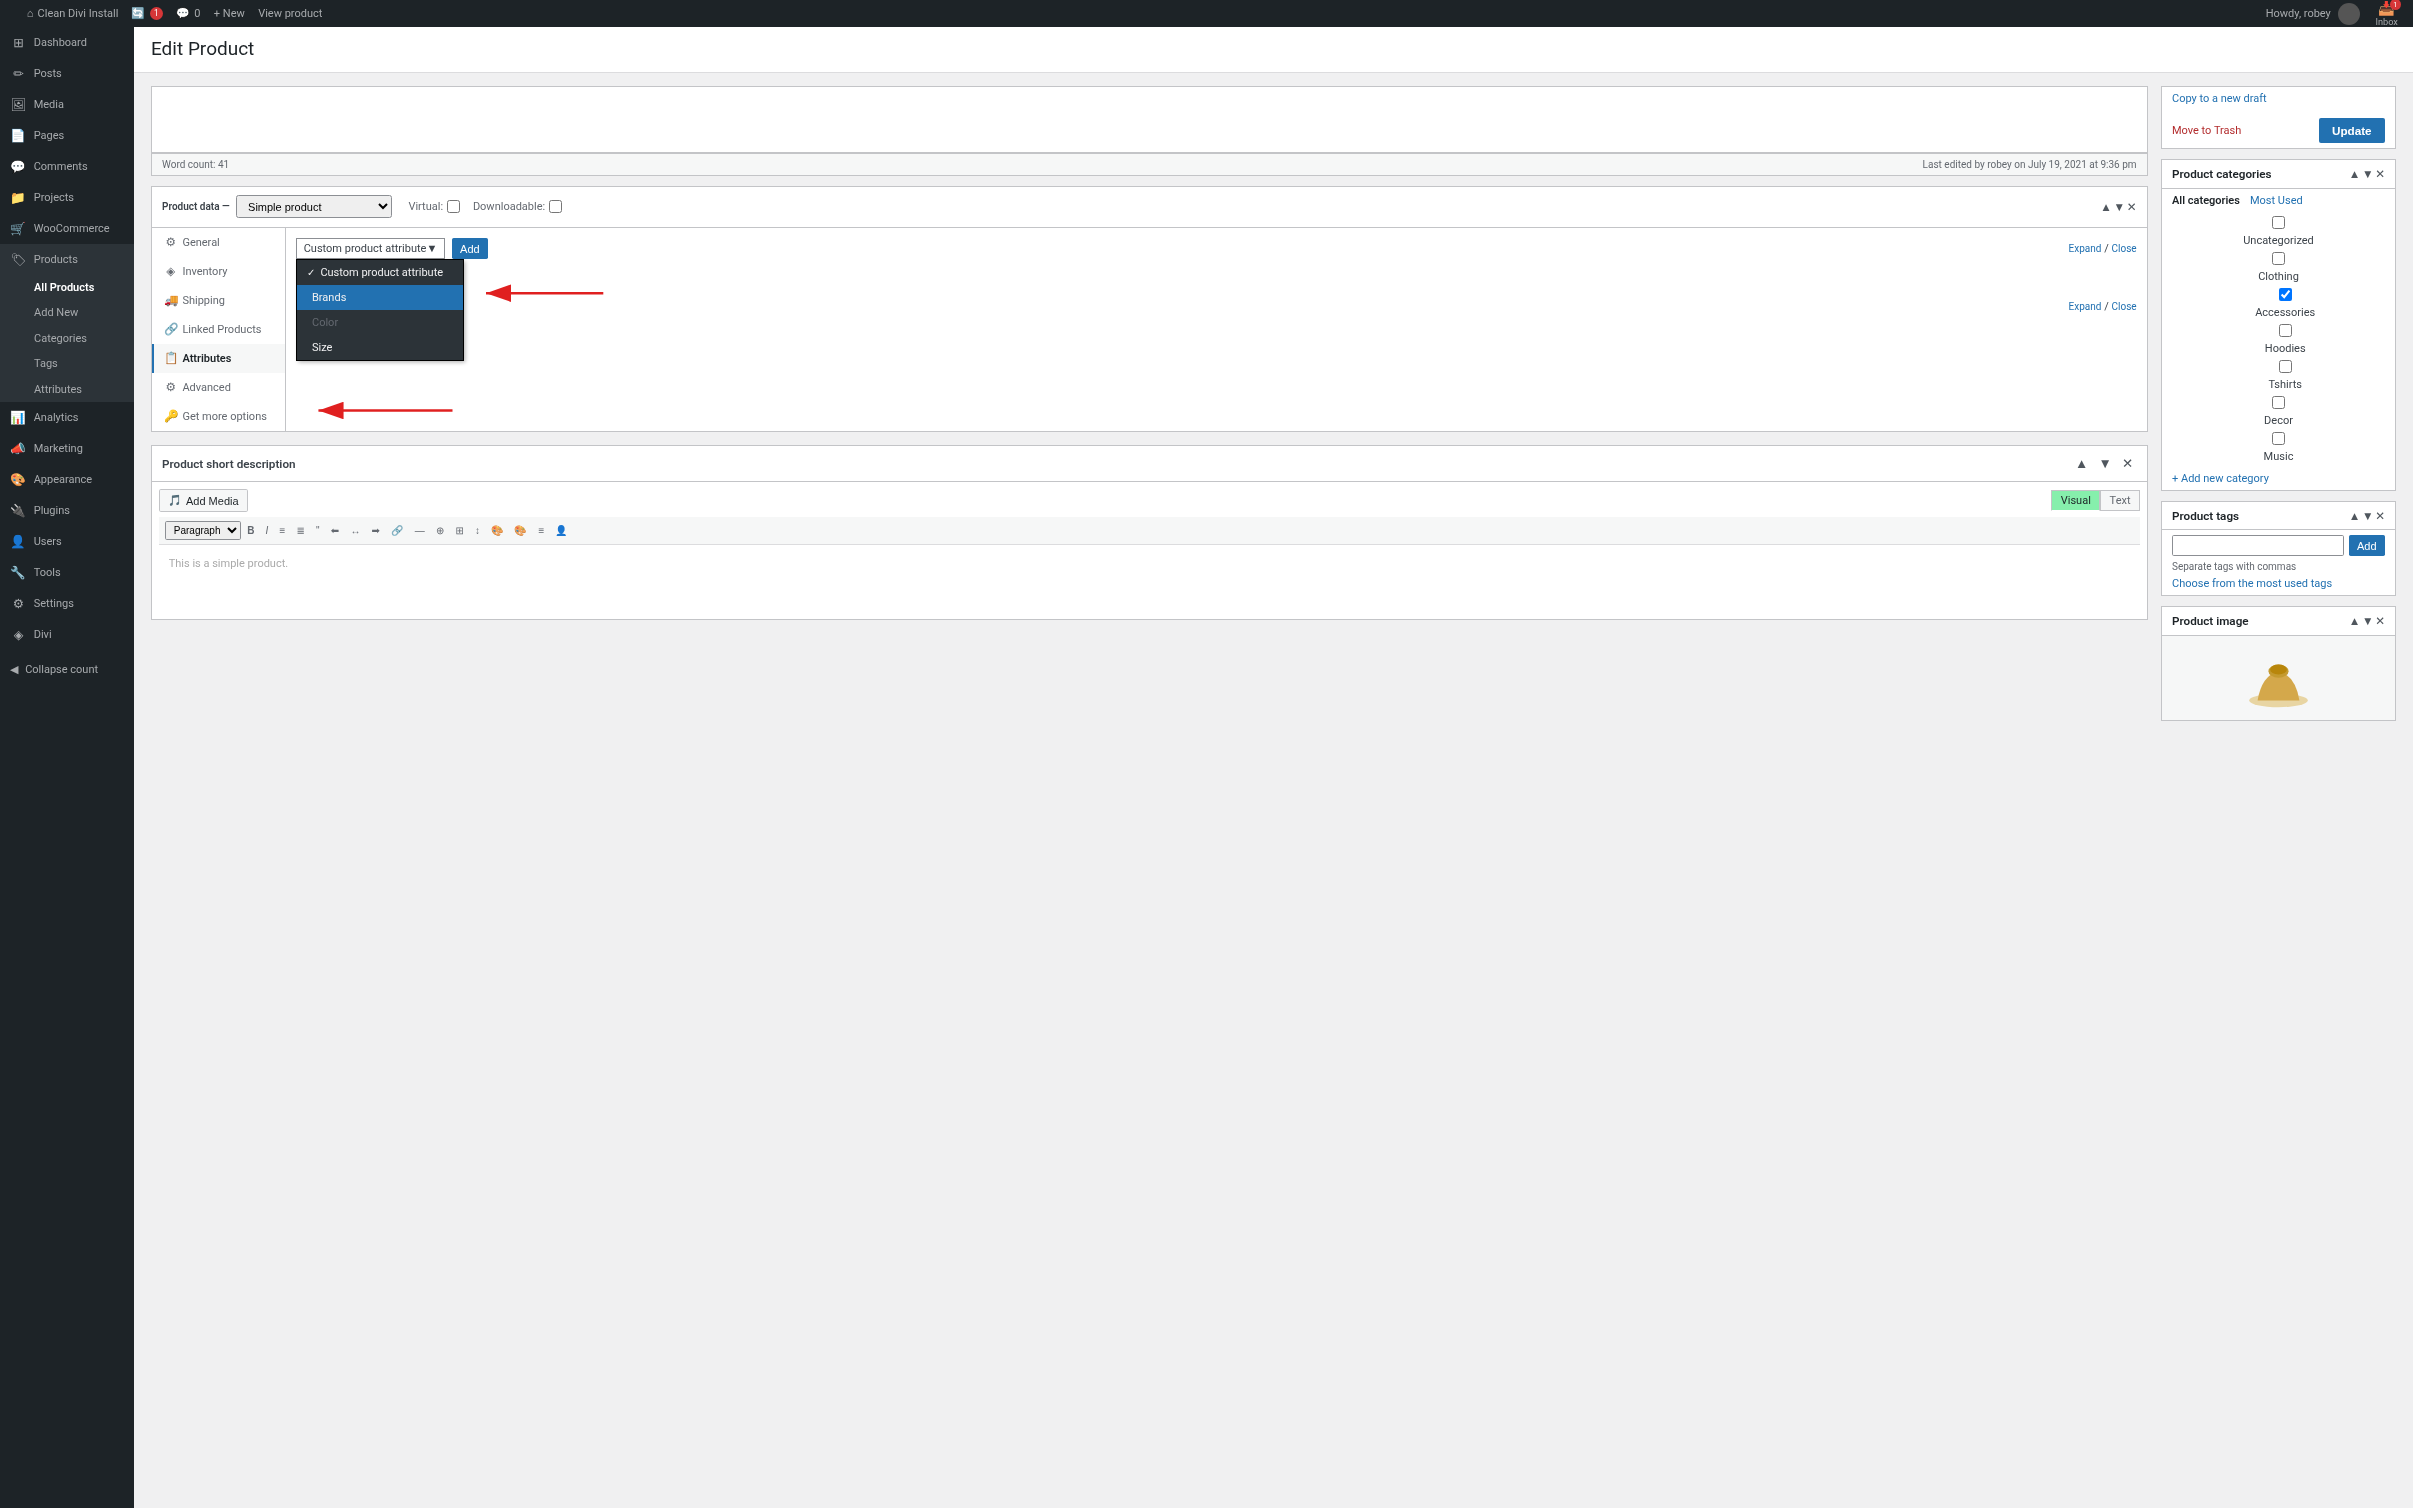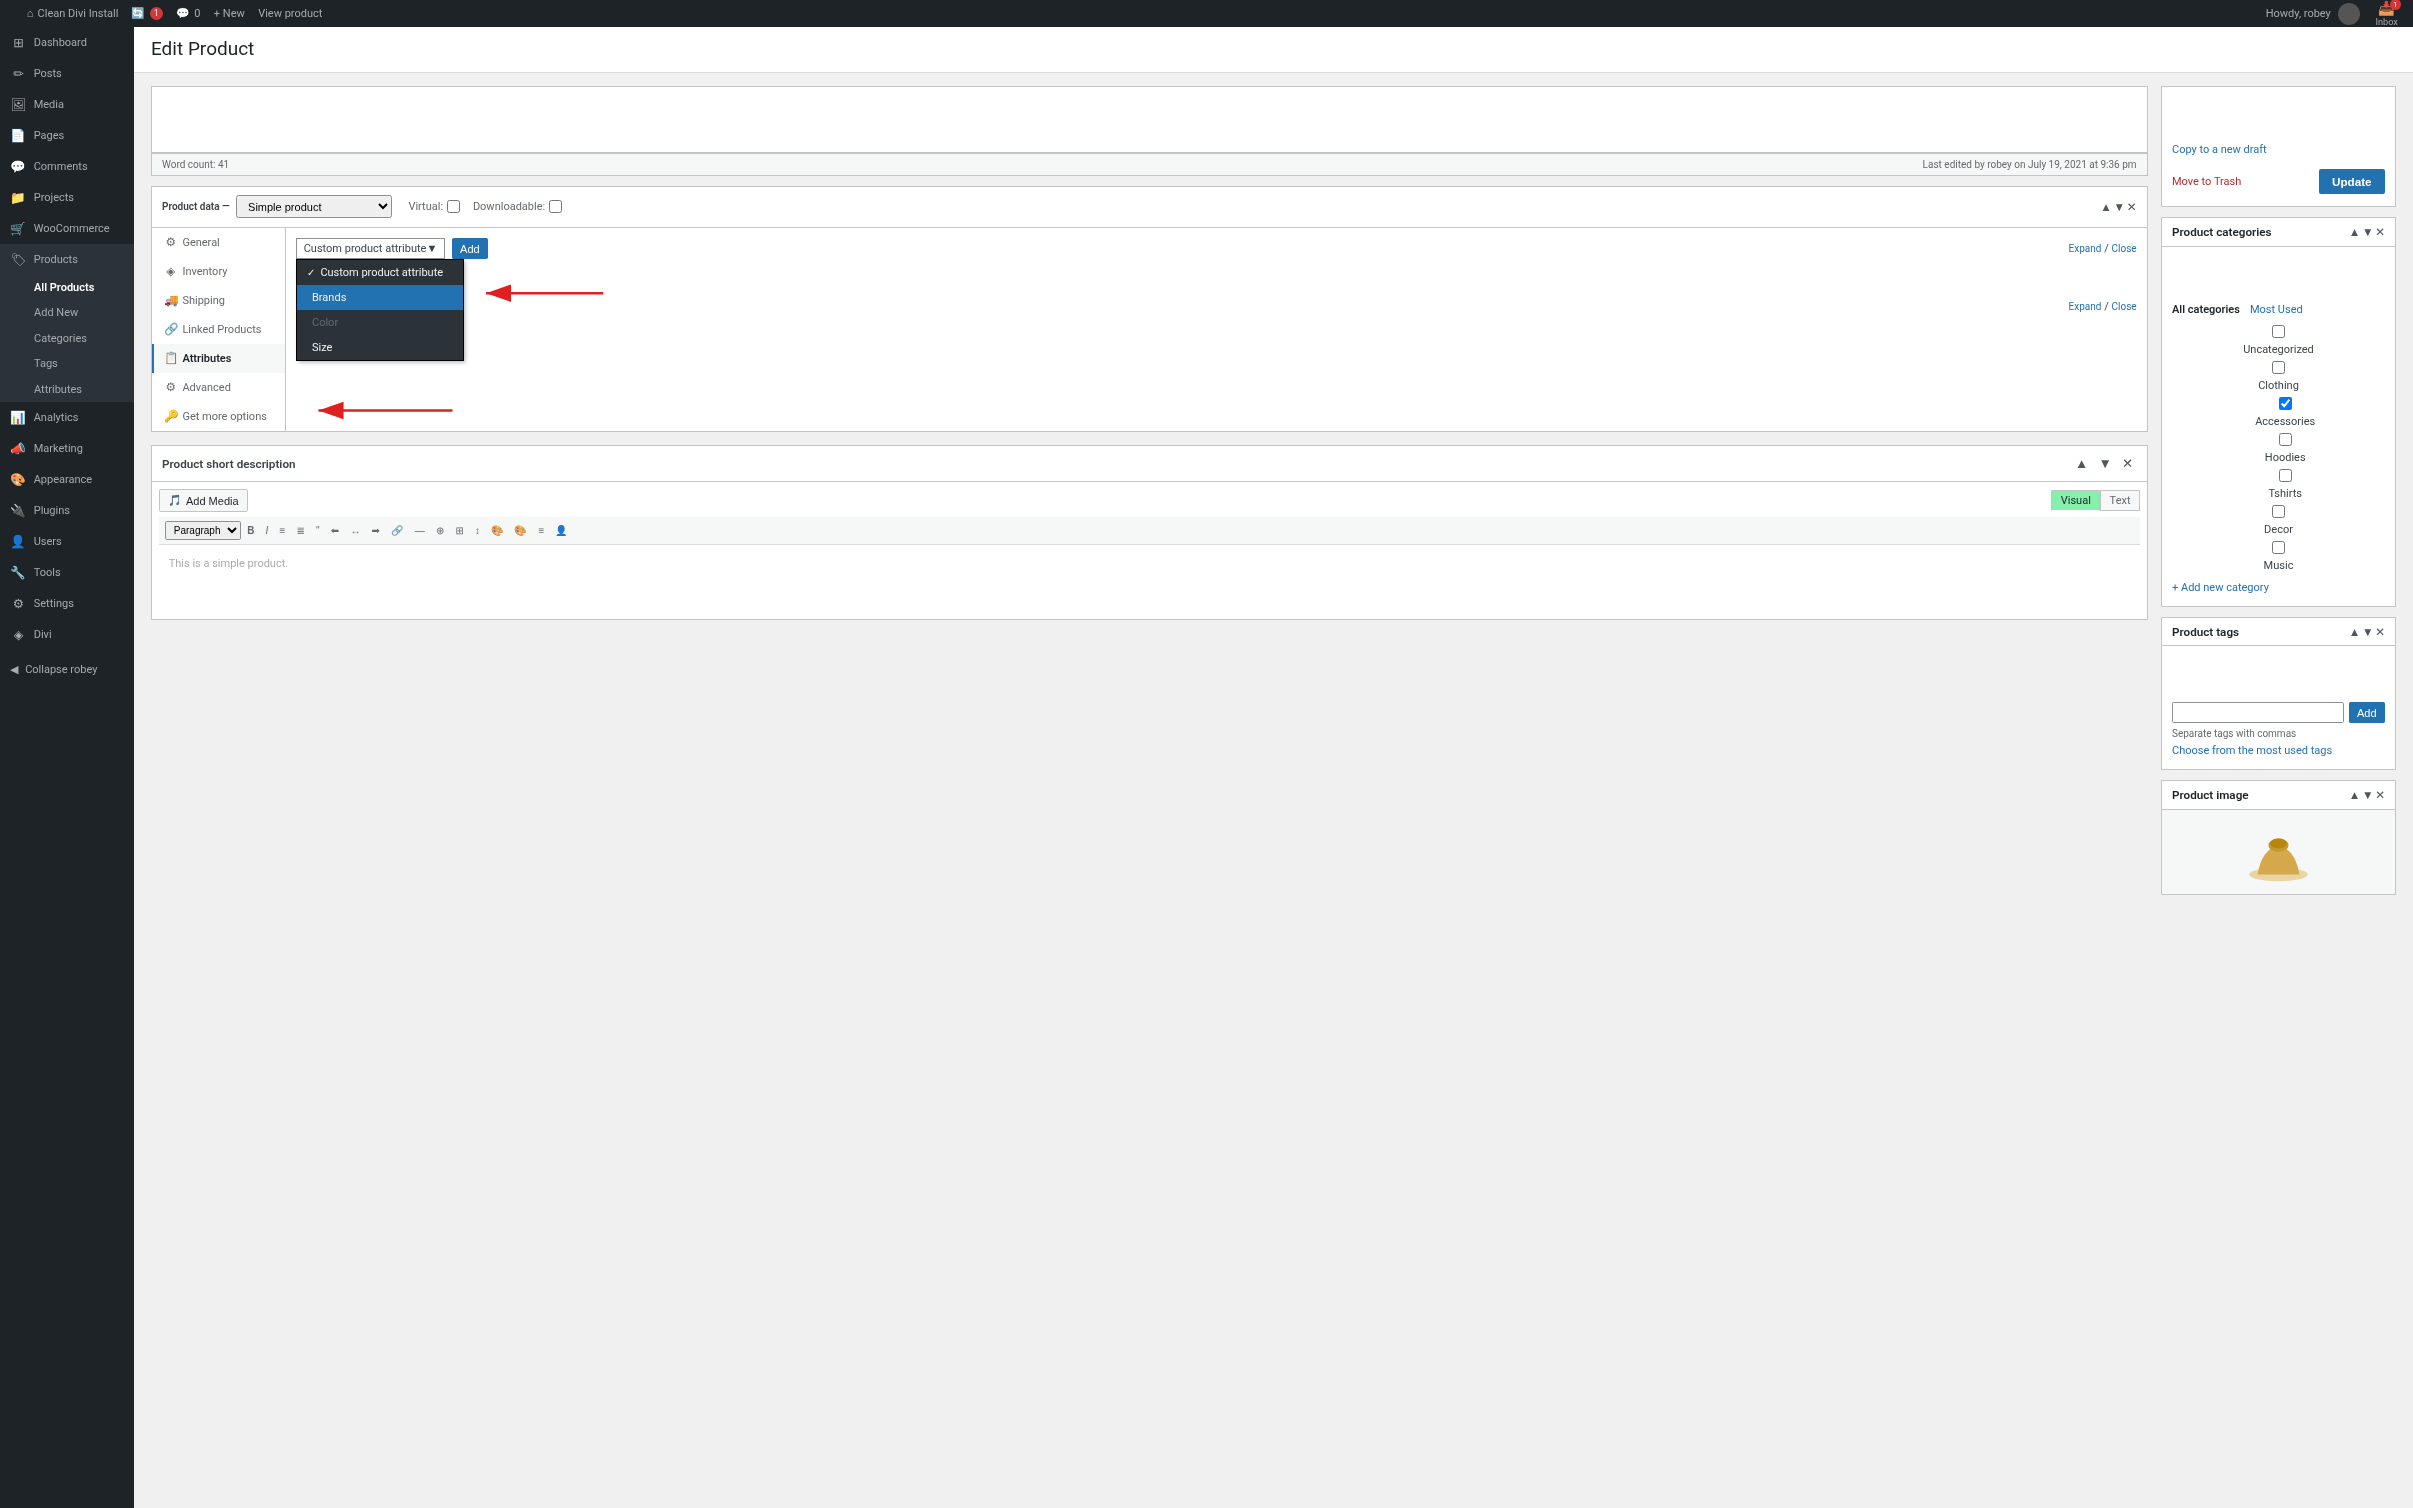--- a/index.html
+++ b/index.html
@@ -112,21 +112,21 @@
     .vt-tab { padding: 3.4px 8.4px; border: 0.8px solid #c3c4c7; background: #f6f7f7; cursor: pointer; font-size: 11px; color: #646970; }
     .vt-tab.active { background: #86efac; color: #1d2327; border-bottom-color: #fff; }
     .editor-area { padding: 10px; min-height: 67px; color: #646970; font-size: 11px; line-height: 1.6; }
 
     
     .side-panel { background: #fff; border: 0.8px solid #c3c4c7; margin-bottom: 10px; }
     .side-panel-header { display: flex; align-items: center; justify-content: space-between; padding: 6.7px 10px; border-bottom: 0.8px solid #c3c4c7; cursor: pointer; }
     .side-panel-title { font-size: 11.7px; font-weight: 600; color: #1d2327; }
     .side-panel-arrows { display: flex; gap: 1.7px; }
     .side-panel-arrow { background: none; border: none; cursor: pointer; color: #50575e; font-size: 11.7px; }
-    .side-panel-body { padding: 12px 10px; margin-top: 44px; }
+    .side-panel-body { padding: 5px 10px; }
     .update-btn { background: #2271b1; color: #fff; border: none; padding: 5.9px 13.4px; border-radius: 2px; cursor: pointer; font-size: 11.7px; font-weight: 600; float: right; }
     .trash-link { color: #b32d2e; text-decoration: none; font-size: 11px; cursor: pointer; }
     .draft-link { color: #2271b1; text-decoration: none; font-size: 11px; cursor: pointer; }
     .publish-actions { display: flex; align-items: center; justify-content: space-between; padding-top: 6.7px; }
 
     
     .cat-tabs { display: flex; gap: 10px; margin-bottom: 6.7px; }
     .cat-tab { color: #2271b1; cursor: pointer; font-size: 11px; text-decoration: none; }
     .cat-tab.active { color: #1d2327; font-weight: 600; }
     .cat-item { display: flex; align-items: center; gap: 5px; padding: 2.5px 0; font-size: 11px; flex-direction: column; }
@@ -272,21 +272,21 @@
     <div class="menu-item">
       <span class="menu-icon">⚙</span>
       <span>Settings</span>
     </div>
     <div class="menu-item">
       <span class="menu-icon">◈</span>
       <span>Divi</span>
     </div>
     <div class="collapse-menu">
       <span>◀</span>
-      <span>Collapse robey</span>
+      <span>Collapse count</span>
     </div>
   </div>
 
   <div id="wpcontent">
     <div style="background:#fff; border-bottom:0.8px solid #dcdcde; padding:10px 17px; display:flex; align-items:center; justify-content:space-between;">
       <h1 class="wp-heading-inline">Edit Product</h1>
     </div>
 
     <div class="content-area">
 

